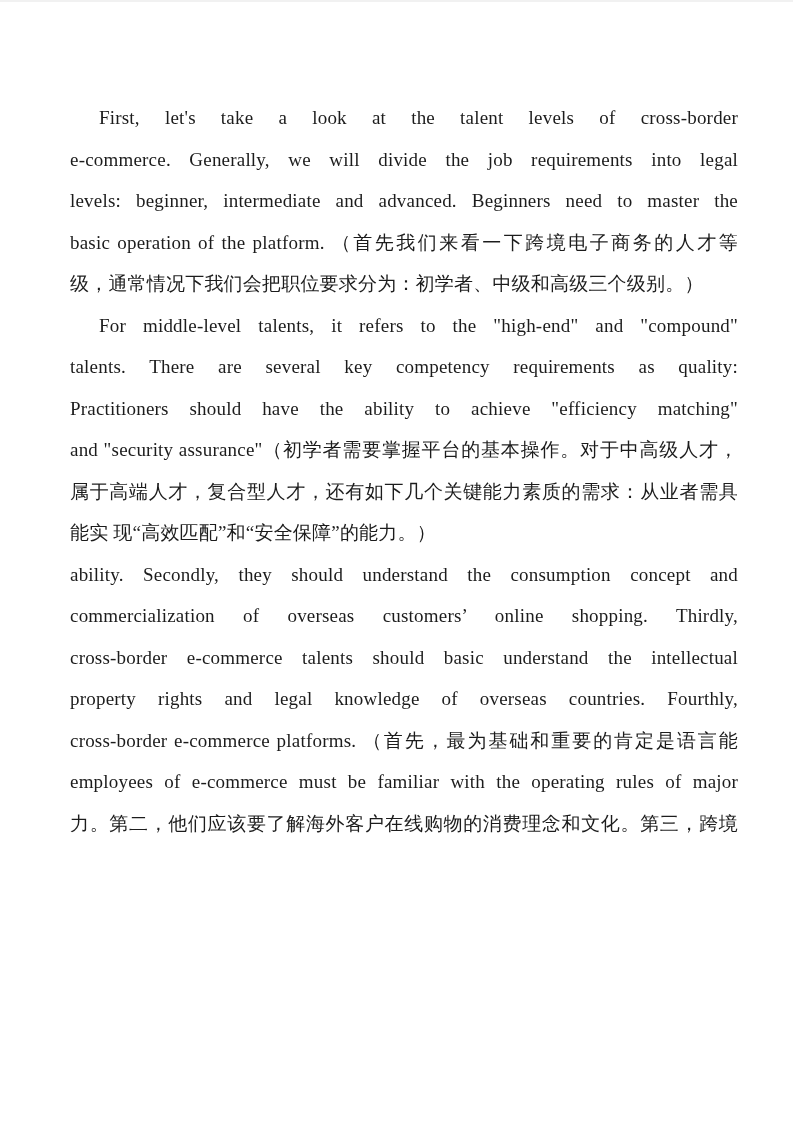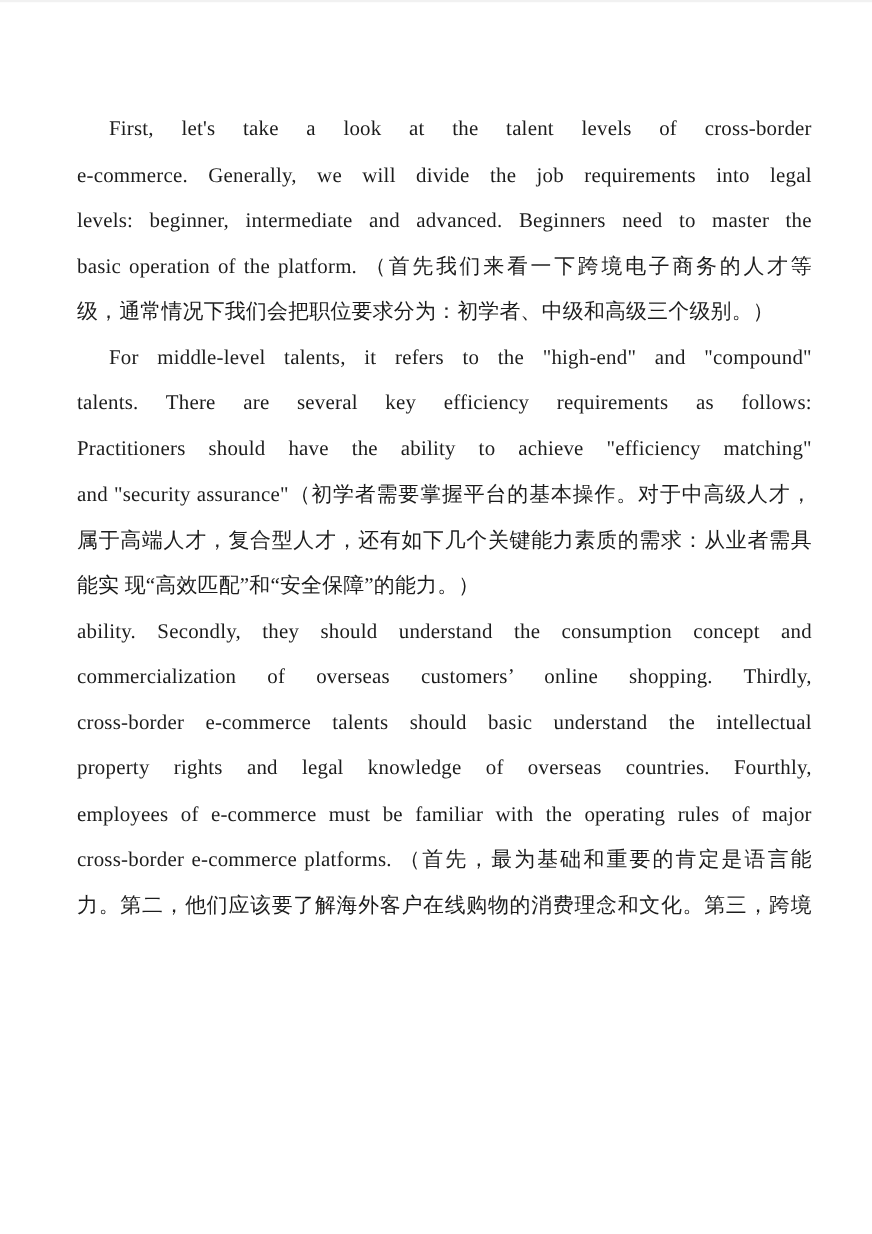--- a/index.html
+++ b/index.html
@@ -69,35 +69,35 @@
     <div class="para">
       <div class="line j indent">First, let's take a look at the talent levels of cross-border</div>
       <div class="line j">e-commerce. Generally, we will divide the job requirements into legal</div>
       <div class="line j">levels: beginner, intermediate and advanced. Beginners need to master the</div>
       <div class="line j">basic operation of the platform. （首先我们来看一下跨境电子商务的人才等</div>
       <div class="line">级，通常情况下我们会把职位要求分为：初学者、中级和高级三个级别。）</div>
     </div>
 
     <div class="para">
       <div class="line j indent">For middle-level talents, it refers to the "high-end" and "compound"</div>
-      <div class="line j">talents. There are several key efficiency requirements as follows:</div>
+      <div class="line j">talents. There are several key competency requirements as quality:</div>
       <div class="line j">Practitioners should have the ability to achieve "efficiency matching"</div>
       <div class="line j">and "security assurance"（初学者需要掌握平台的基本操作。对于中高级人才，</div>
       <div class="line j">属于高端人才，复合型人才，还有如下几个关键能力素质的需求：从业者需具有</div>
       <div class="line">能实 现“高效匹配”和“安全保障”的能力。）</div>
     </div>
 
 
     <div class="para">
       <div class="line j">ability. Secondly, they should understand the consumption concept and</div>
       <div class="line j">commercialization of overseas customers’ online shopping. Thirdly,</div>
       <div class="line j">cross-border e-commerce talents should basic understand the intellectual</div>
       <div class="line j">property rights and legal knowledge of overseas countries. Fourthly,</div>
+      <div class="line j">cross-border e-commerce platforms. （首先，最为基础和重要的肯定是语言能</div>
       <div class="line j">employees of e-commerce must be familiar with the operating rules of major</div>
-      <div class="line j">cross-border e-commerce platforms. （首先，最为基础和重要的肯定是语言能</div>
       <div class="line j">力。第二，他们应该要了解海外客户在线购物的消费理念和文化。第三，跨境电</div>
       <div class="line j">商人才还应该要了解海外国家的知识产权和法律知识。第四，跨境电商的员工必</div>
     </div>
 
   </div>
 
   <div class="pageno">5</div>
 </div>
 
 </body></html>

